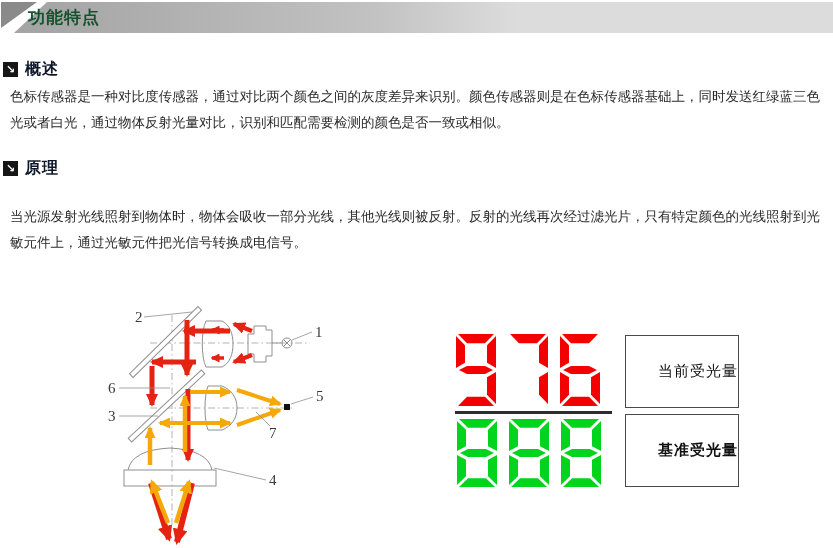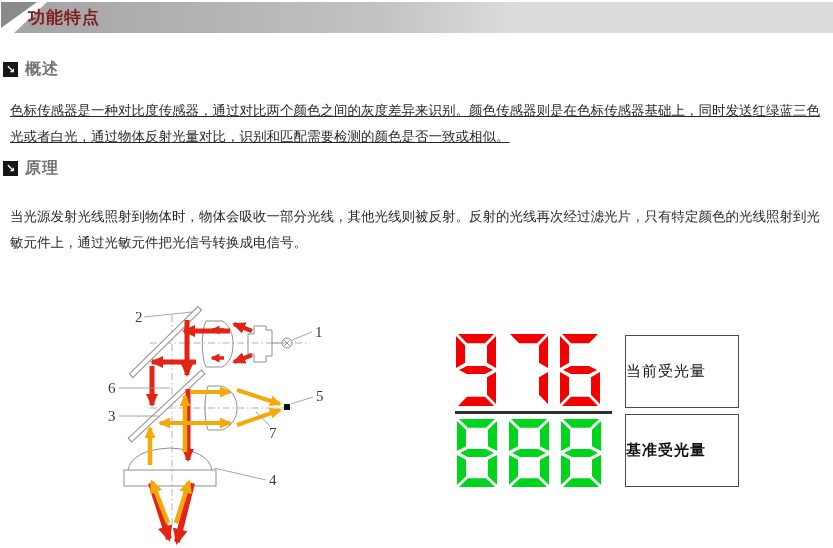--- a/index.html
+++ b/index.html
@@ -3,39 +3,39 @@
 <meta charset="utf-8">
 <style>
   html,body{margin:0;padding:0;background:#fff;}
   body{width:833px;height:548px;position:relative;overflow:hidden;
        font-family:"Liberation Sans","DejaVu Sans",sans-serif;color:#222;}
 
   
   .hdr{position:absolute;left:0;top:2px;width:833px;height:31px;
        background:linear-gradient(to right,#a5a5a5 40px,#c2c2c2 45%,#dcdcdc 62%,#dcdcdc 100%);
        clip-path:polygon(47px 0,100% 0,100% 100%,14px 100%);}
-  .hdr-title{position:absolute;left:28px;top:6px;font-size:17px;font-weight:bold;color:#7f1d1d;letter-spacing:1px;}
+  .hdr-title{position:absolute;left:28px;top:6px;font-size:17px;font-weight:bold;color:#14532d;letter-spacing:1px;}
   .corner-tri{position:absolute;left:1px;top:2px;width:36px;height:26px;background:#8a8a8a;
        clip-path:polygon(0 0,100% 0,0 100%);}
 
   
   .sec-h{position:absolute;left:3px;display:flex;align-items:center;gap:7px;}
   .sec-ico{width:15px;height:15px;background:#161616;color:#fff;font-size:11px;font-weight:bold;
        display:flex;align-items:center;justify-content:center;line-height:1;}
-  .sec-title{font-size:16px;font-weight:bold;color:#737373;letter-spacing:1px;}
+  .sec-title{font-size:16px;font-weight:bold;color:#0f172a;letter-spacing:1px;}
   .sec-body{position:absolute;left:10px;width:815px;font-size:13.5px;line-height:25.5px;color:#2a2a2a;}
 
   
   .segrow{position:absolute;display:flex;gap:12px;}
   .segrow svg{display:block;}
   #seg-current svg{width:40px;height:72px;}
   #seg-reference svg{width:40px;height:68px;}
   .sep{position:absolute;left:455px;top:411px;width:157px;height:3px;background:#2e2e2e;}
   .valbox{position:absolute;left:625px;width:112px;height:71px;border:1px solid #4a4a4a;
-       display:flex;align-items:center;justify-content:flex-start;font-size:15px;color:#111;letter-spacing:1px;}
+       display:flex;align-items:center;justify-content:flex-end;font-size:15px;color:#111;letter-spacing:1px;}
 
   .diagram{position:absolute;left:100px;top:300px;}
   .dgline{fill:none;stroke:#8f8f8f;stroke-width:1;}
   .dgfill{fill:#fff;stroke:#8f8f8f;stroke-width:1;}
   .axis{fill:none;stroke:#b3b3b3;stroke-width:1;stroke-dasharray:7 3 1.5 3;}
   .lead{stroke:#8f8f8f;stroke-width:0.8;fill:none;}
   .num{font-family:"Liberation Serif","DejaVu Serif",serif;font-size:15px;fill:#3a3a3a;}
   .em{stroke:var(--emit,#e42313);fill:none;}
   .rc{stroke:var(--recv,#f5a80a);fill:none;}
 </style>
@@ -43,21 +43,21 @@
 <body>
 
 <div class="corner-tri"></div>
 <div class="hdr"></div>
 <div class="hdr-title">功能特点</div>
 
 <div class="sec-h" style="top:59px;">
   <span class="sec-ico">↘</span>
   <span class="sec-title">概述</span>
 </div>
-<div class="sec-body" style="top:98px;text-decoration:underline;">色标传感器是一种对比度传感器，通过对比两个颜色之间的灰度差异来识别。颜色传感器则是在色标传感器基础上，同时发送红绿蓝三色光或者白光，通过物体反射光量对比，识别和匹配需要检测的颜色是否一致或相似。</div>
+<div class="sec-body" style="top:84px;">色标传感器是一种对比度传感器，通过对比两个颜色之间的灰度差异来识别。颜色传感器则是在色标传感器基础上，同时发送红绿蓝三色光或者白光，通过物体反射光量对比，识别和匹配需要检测的颜色是否一致或相似。</div>
 
 <div class="sec-h" style="top:158px;">
   <span class="sec-ico">↘</span>
   <span class="sec-title">原理</span>
 </div>
 <div class="sec-body" style="top:204px;">当光源发射光线照射到物体时，物体会吸收一部分光线，其他光线则被反射。反射的光线再次经过滤光片，只有特定颜色的光线照射到光敏元件上，通过光敏元件把光信号转换成电信号。</div>
 
 <svg class="diagram" width="245" height="248" viewBox="0 0 245 248">
   <defs>
     <marker id="ar" markerUnits="userSpaceOnUse" markerWidth="13" markerHeight="12" refX="11" refY="6" orient="auto-start-reverse">

